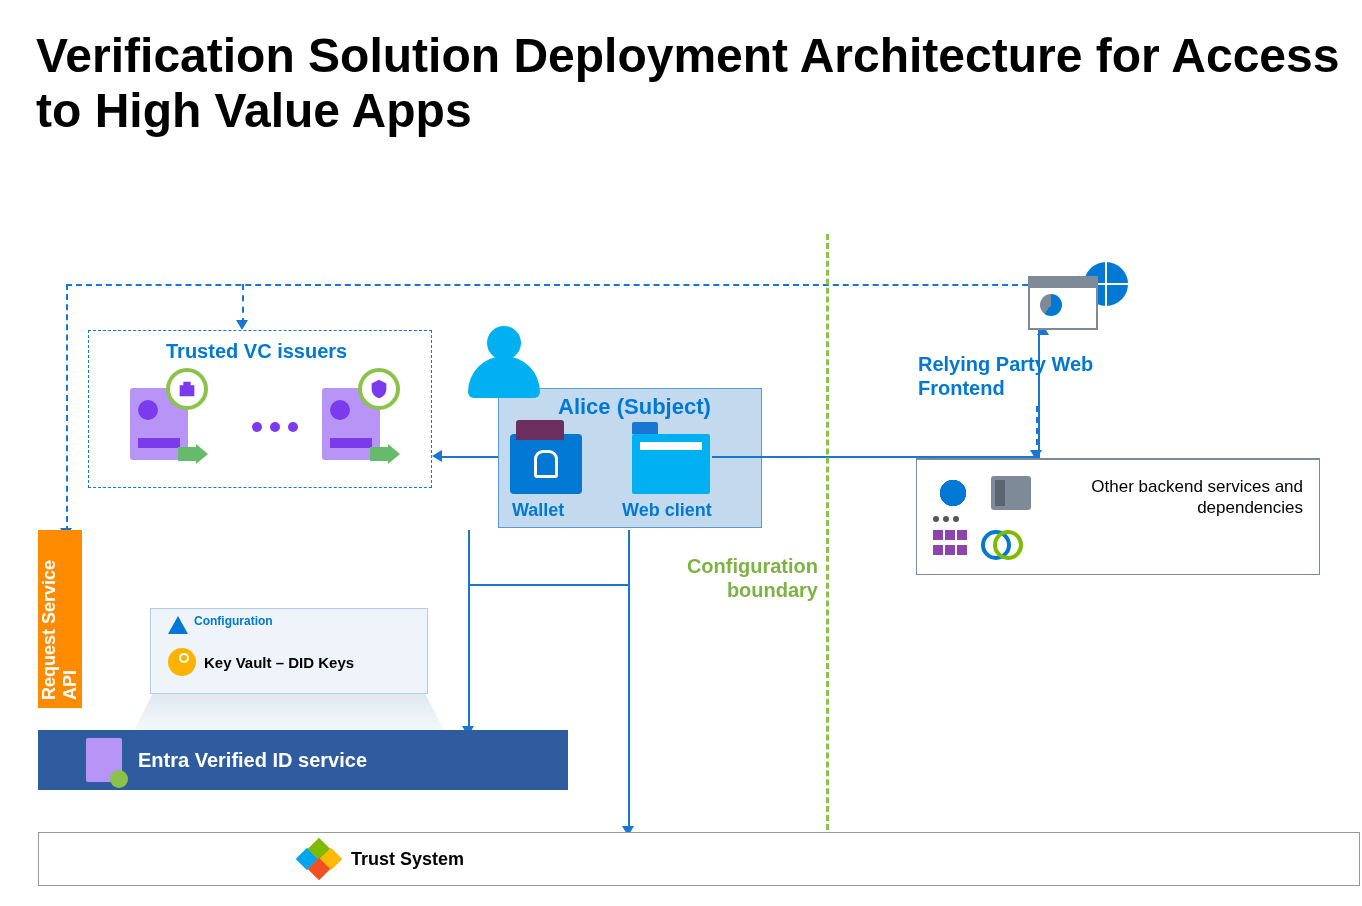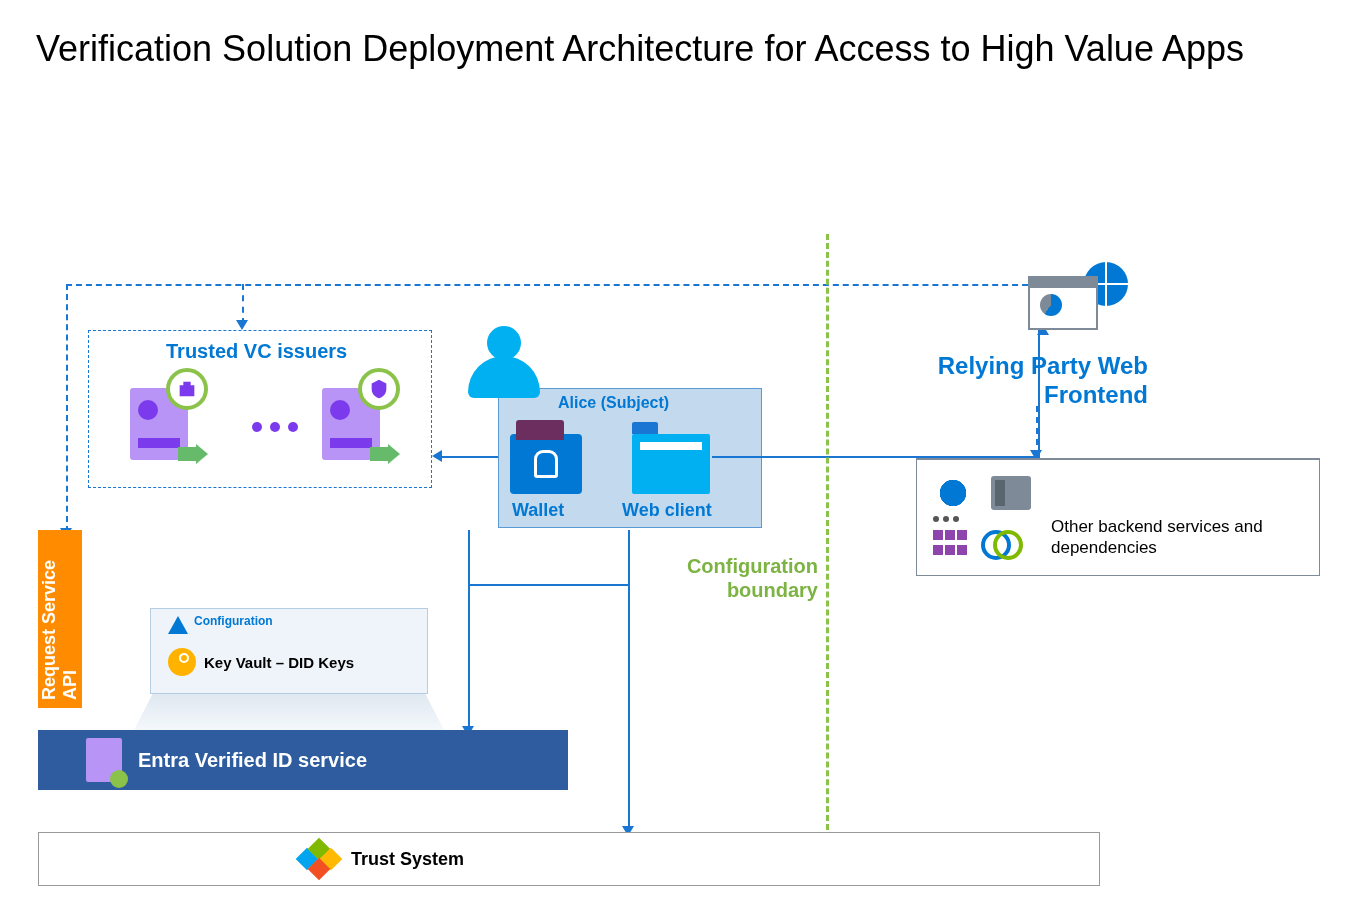--- a/index.html
+++ b/index.html
@@ -8,22 +8,22 @@
       background: #fff;
       width: 1362px;
       height: 906px;
       position: relative;
       overflow: hidden;
     }
     .title {
       position: absolute;
       top: 28px;
       left: 36px;
-      font-size: 36px;
-      font-weight: 400;
+      font-size: 48px;
+      font-weight: 700;
       color: #000;
       line-height: 1.15;
     }
     
     .dash-h { position:absolute; border-top: 2px dashed #1976d2; }
     .dash-v { position:absolute; border-left: 2px dashed #1976d2; }
     .solid-h { position:absolute; border-top: 2px solid #1976d2; }
     .solid-v { position:absolute; border-left: 2px solid #1976d2; }
     .arrow-d { position:absolute; width:0; height:0; border-left:6px solid transparent; border-right:6px solid transparent; border-top:10px solid #1976d2; }
     .arrow-l { position:absolute; width:0; height:0; border-top:6px solid transparent; border-bottom:6px solid transparent; border-right:10px solid #1976d2; }
@@ -56,21 +56,21 @@
     .req-api {
       position:absolute; background:#ff8c00; color:#fff; font-weight:700;
       writing-mode:vertical-rl; transform:rotate(180deg);
       display:flex; align-items:center; justify-content:center;
       font-size:18px; padding:8px 6px;
     }
     
     .alice-box {
       position:absolute; background:#c3d9ed; border:1px solid #5a9bd5;
     }
-    .alice-title { position:absolute; color:#0078d4; font-weight:700; font-size:16px;text-align:center; }
+    .alice-title { position:absolute; color:#0078d4; font-weight:700; font-size:22px;text-align:center; }
     .alice-label { position:absolute; color:#0078d4; font-weight:700; font-size:18px; }
     
     .wallet-ico { position:absolute; width:72px; height:60px; background:#0078d4; border-radius:4px; }
     .wallet-ico::before{content:"";position:absolute;top:-14px;left:6px;width:48px;height:20px;background:#6b2e5f;border-radius:3px 3px 0 0;}
     .wallet-ico::after{content:"";position:absolute;top:16px;left:50%;transform:translateX(-50%);width:18px;height:22px;border:3px solid #fff;border-radius:9px 9px 3px 3px;}
     
     .web-ico>.body { position:absolute; width:78px; height:60px; background:#00b0f0; border-radius:2px; }
     .web-ico>.body>.bar{position:absolute;top:8px;left:8px;right:8px;height:8px;background:#fff;}
     .web-ico>.tab{position:absolute;width:26px;height:12px;background:#1976d2;top:-12px;left:0;border-radius:2px 2px 0 0;}
     
@@ -100,21 +100,21 @@
       display:flex; align-items:center; gap:12px; padding-left:260px;
     }
     .trust-label{font-weight:700;font-size:18px;}
     .cube-ico{position:relative;width:40px;height:36px;}
     .cube-ico span{position:absolute;width:16px;height:16px;transform:rotate(45deg);}
     .cube-ico .c1{background:#00a4ef;left:0;top:10px;}
     .cube-ico .c2{background:#7fba00;left:12px;top:0;}
     .cube-ico .c3{background:#ffb900;left:24px;top:10px;}
     .cube-ico .c4{background:#f25022;left:12px;top:20px;}
     
-    .rp-front-label{position:absolute;color:#0078d4;font-weight:700;font-size:24px;text-align:right;line-height:1.2;}
+    .rp-front-label{position:absolute;color:#0078d4;font-weight:700;font-size:20px;text-align:left;line-height:1.2;}
     .browser-ico{position:absolute;width:70px;height:54px;background:#fff;border:2px solid #7e8a97;}
     .browser-ico::before{content:"";position:absolute;top:0;left:0;right:0;height:10px;background:#7e8a97;}
     .pie-ico{position:absolute;width:22px;height:22px;border-radius:50%;background:conic-gradient(#0078d4 0 60%,#7e8a97 60% 100%);}
     .globe-ico{position:absolute;width:44px;height:44px;background:#0078d4;border-radius:50%;}
     .globe-ico::before,.globe-ico::after{content:"";position:absolute;background:#fff;}
     .globe-ico::before{width:100%;height:2px;top:50%;transform:translateY(-50%);}
     .globe-ico::after{height:100%;width:2px;left:50%;transform:translateX(-50%);}
     
     .rp-box{position:absolute;border:1px solid #7e8a97;}
     .rp-head{background:#c3d9ed;font-weight:700;font-size:20px;text-align:center;padding:10px;}
@@ -212,21 +212,21 @@
   <span>Key Vault – DID Keys</span>
 </div>
 
 <div style="position:absolute;left:134px;top:694px;width:310px;height:36px;background:linear-gradient(#dfe8f0,#f4f8fb);clip-path:polygon(6% 0,94% 0,100% 100%,0 100%);"></div>
 
 <div class="entra-bar" style="left:38px;top:730px;width:530px;height:60px;">
   <div class="entra-ico"></div>
   <span>Entra Verified ID service</span>
 </div>
 
-<div class="trust-box" style="left:38px;top:832px;width:1062px;height:54px;">
+<div class="trust-box" style="left:38px;top:832px;width:1322px;height:54px;">
   <div class="cube-ico">
       <span class="c1"></span>
       <span class="c2"></span>
       <span class="c3"></span>
       <span class="c4"></span>
     </div>
   <span class="trust-label">Trust System</span>
 </div>
 
 <div class="org-boundary" style="left:826px;top:234px;height:596px;"></div>
@@ -254,15 +254,15 @@
             <span></span>
             <span></span>
             <span></span>
             <span></span>
             <span></span>
             <span></span>
           </div>
         <div class="svc5" style="width:40px;height:28px;"></div>
       </div>
     </div>
-    <div class="txt" style="margin-top:40px;">Other backend services and dependencies</div>
+    <div class="txt" style="text-align:right;">Other backend services and dependencies</div>
   </div>
 </div>
 
 </body></html>

